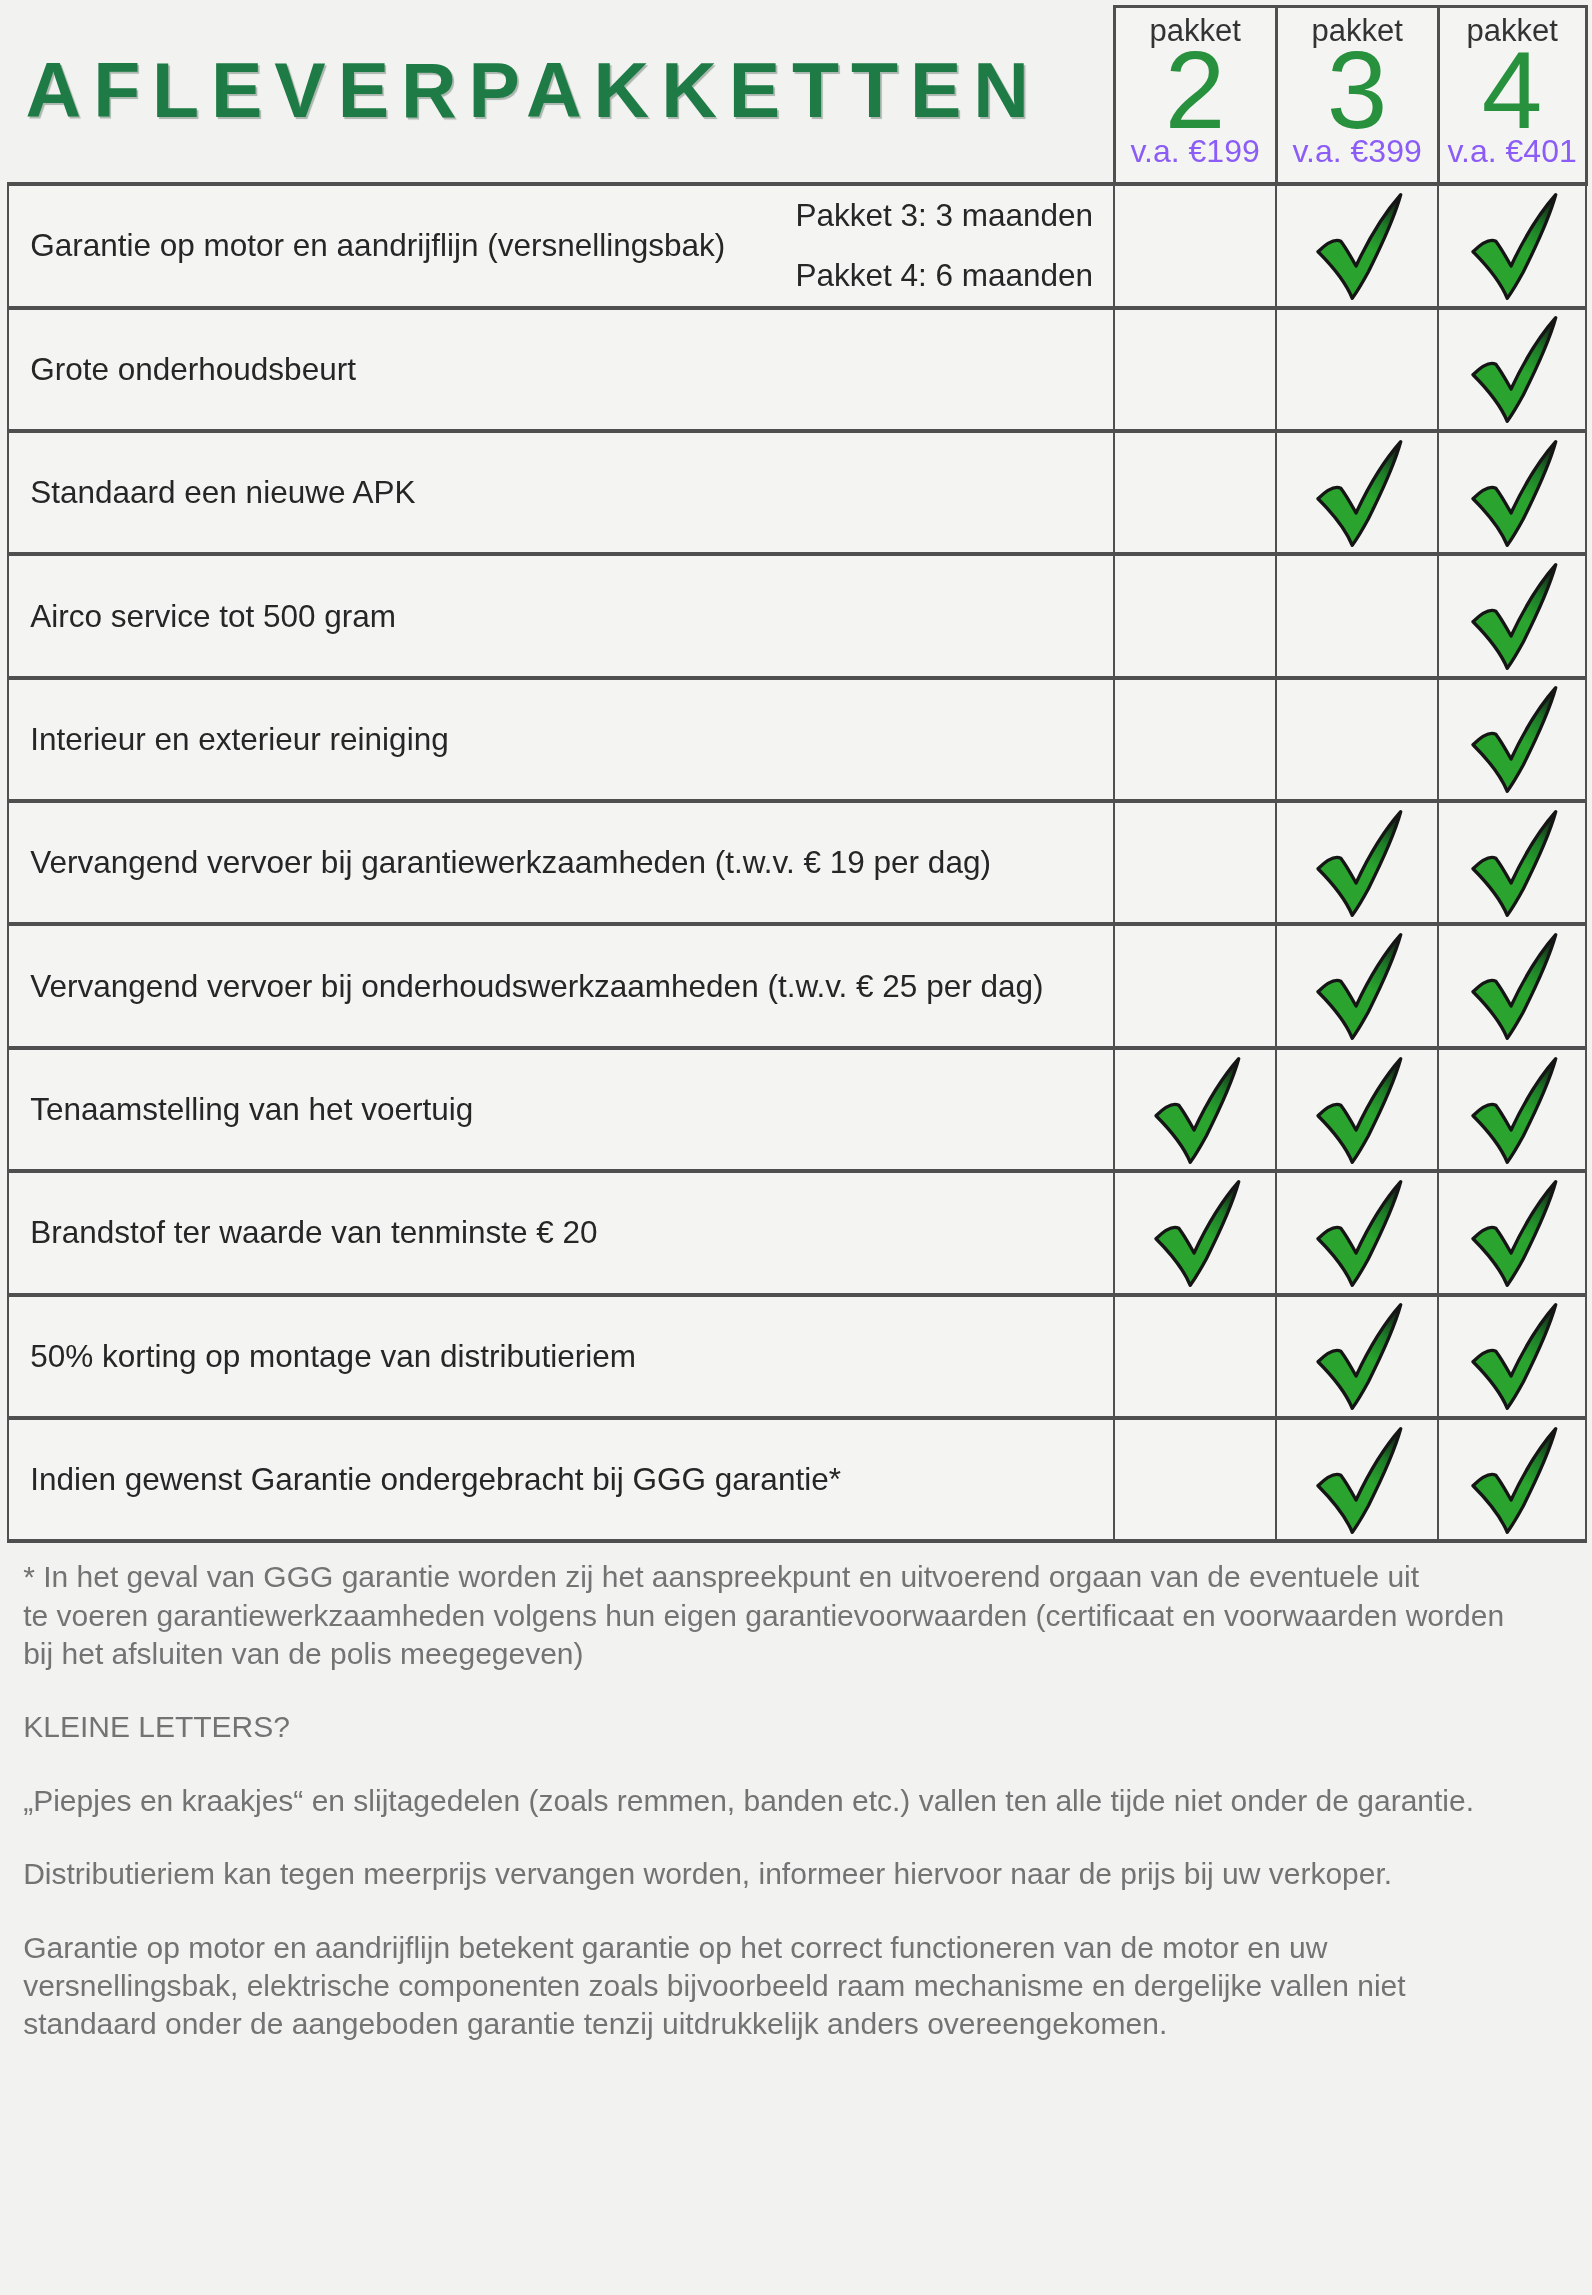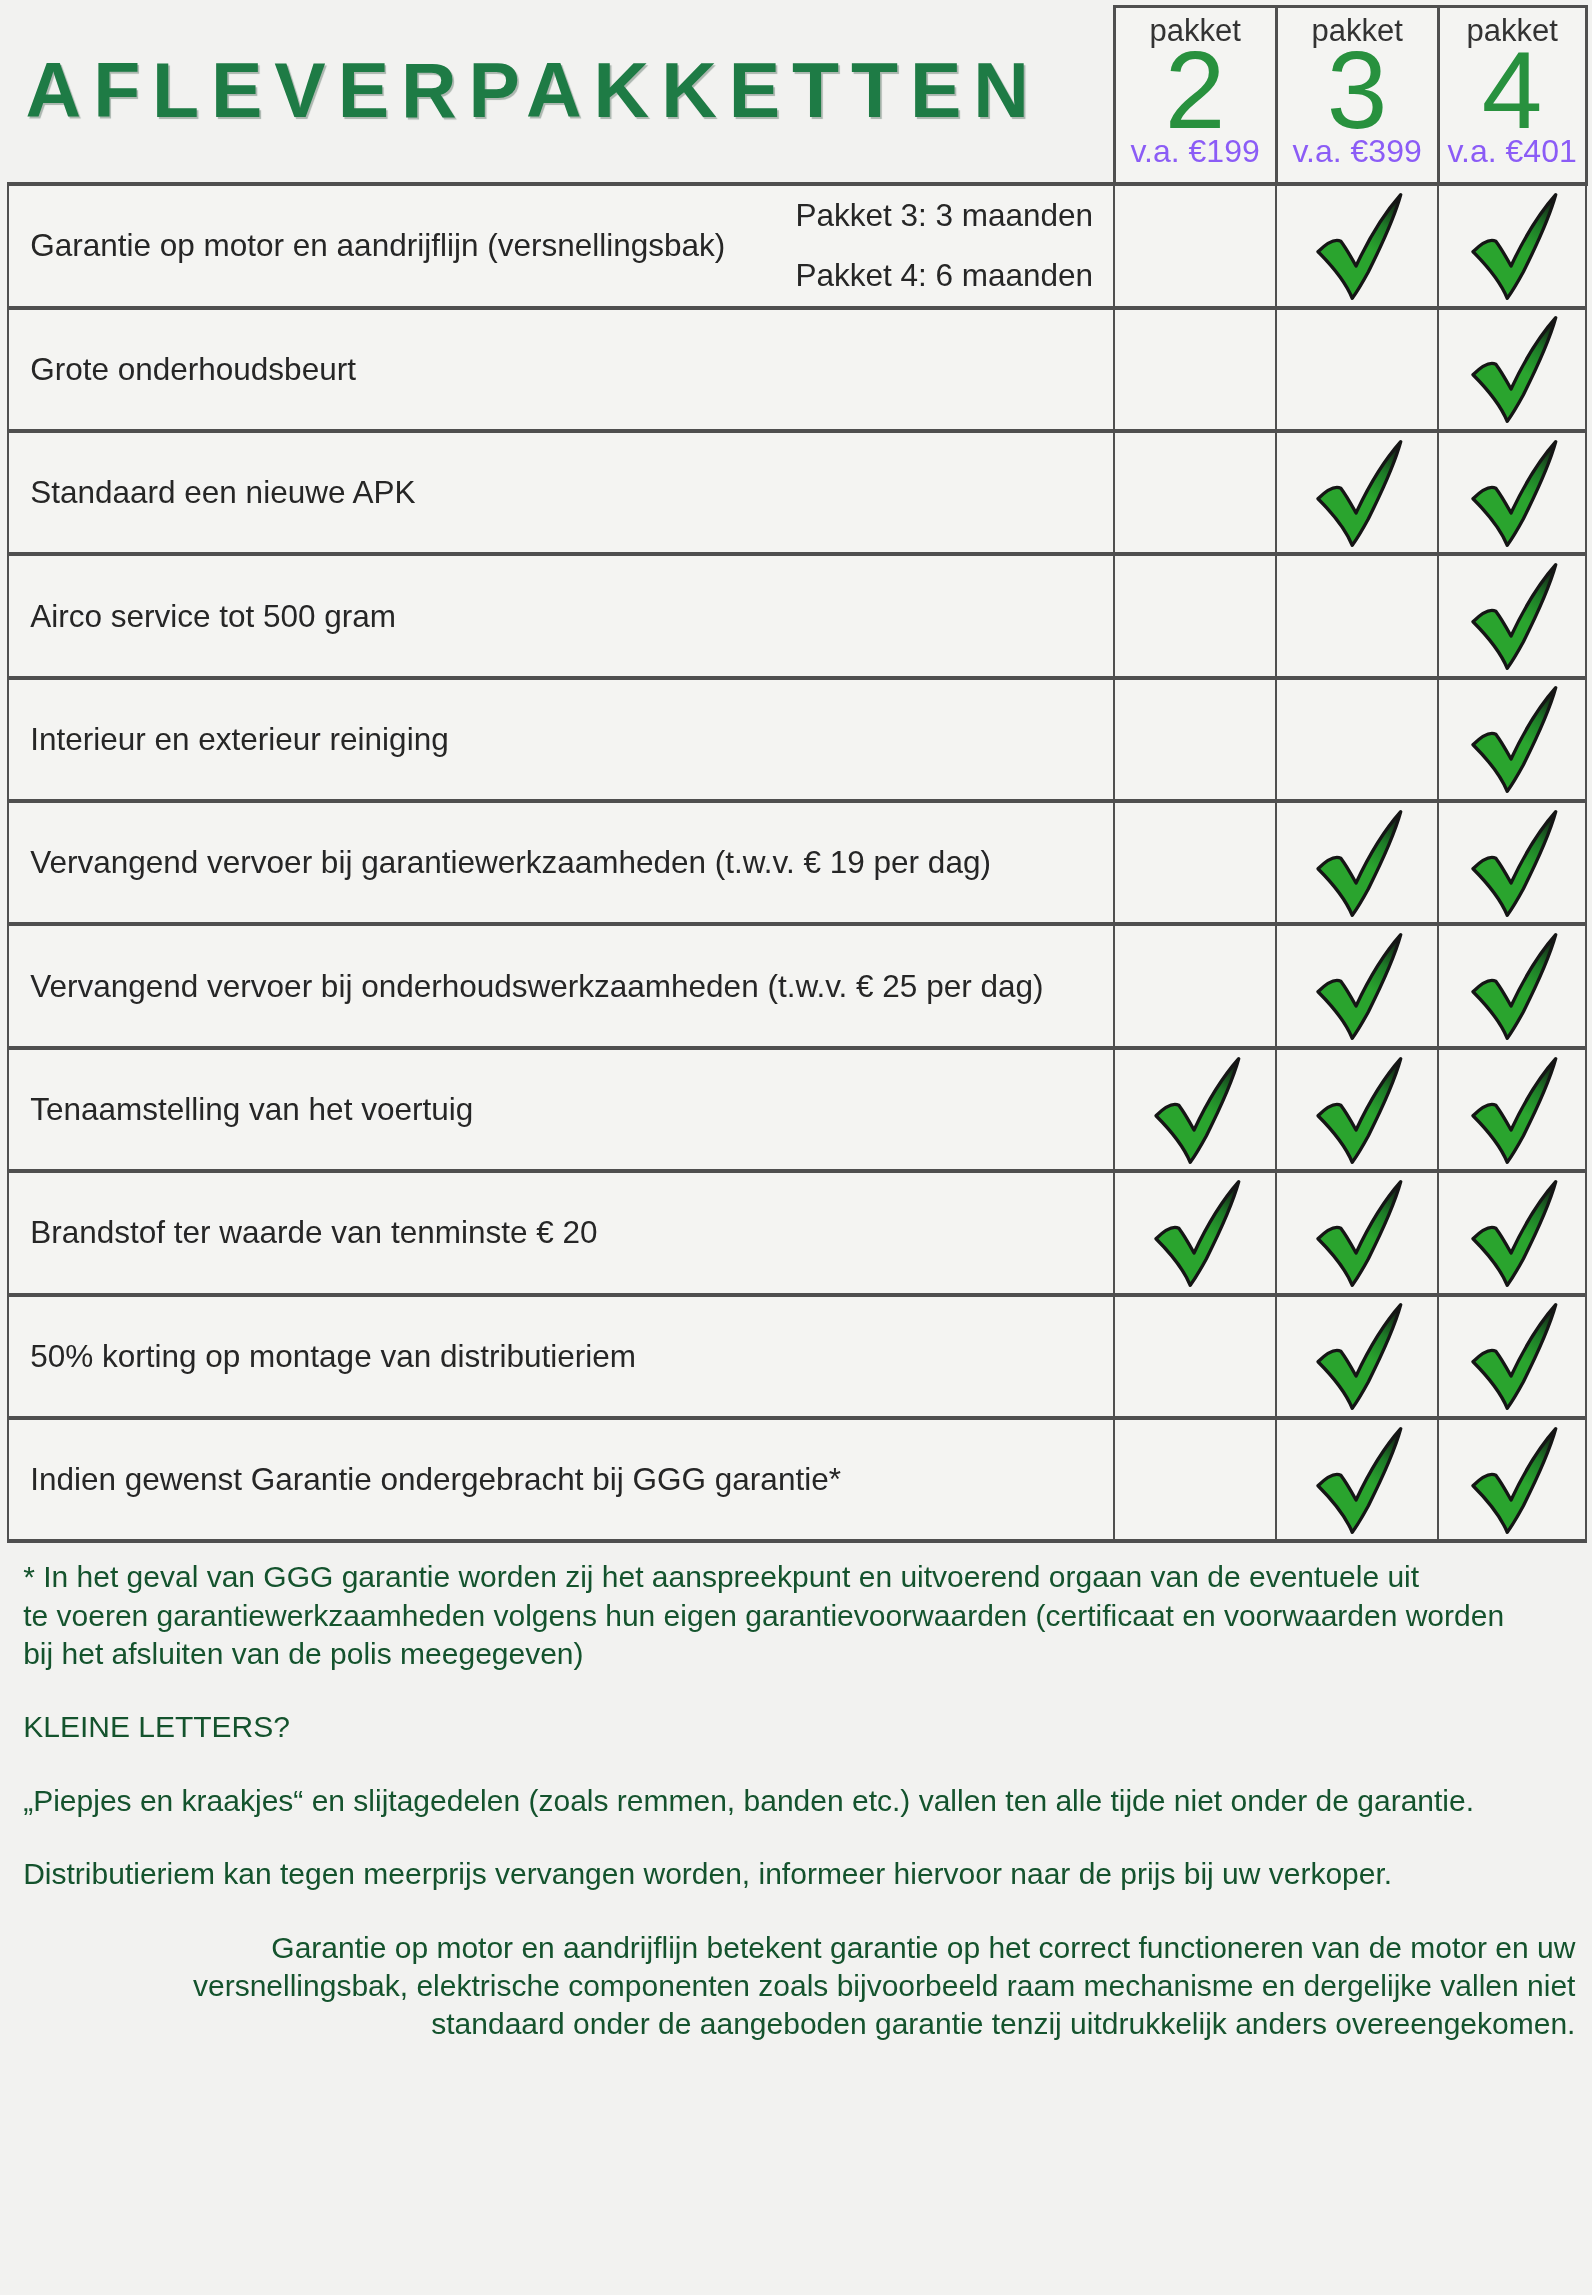--- a/index.html
+++ b/index.html
@@ -72,25 +72,25 @@
     display:flex;flex-direction:column;gap:23px;
     font-size:31.5px;padding-right:5px;white-space:nowrap;
   }
   td.check-cell{padding:0;text-align:center;vertical-align:middle;}
   svg.check{display:block;margin:1.7px auto 1.7px;width:96px;height:116px;overflow:visible;}
 
   .footnotes{
     padding:15px 16.6px 0 16.6px;
     font-size:30px;
     line-height:1.28;
-    color:#14532d;
+    color:#737373;
   }
   .footnotes p{margin:0 0 35px;white-space:pre-line;}
   .footnotes p.fn-heading{margin:12px 0 35px;}
-  .footnotes p:last-child{margin-bottom:0;text-align:right;}
+  .footnotes p:last-child{margin-bottom:0;}
   .defs-holder{position:absolute;width:0;height:0;overflow:hidden;}
 </style>
 </head>
 <body>
 
 <svg class="defs-holder" aria-hidden="true">
   <defs>
     <linearGradient id="checkGrad" x1="0.92" y1="0" x2="0.33" y2="1">
       <stop offset="0" stop-color="#131313"></stop>
       <stop offset="0.28" stop-color="#1d7c27"></stop>

